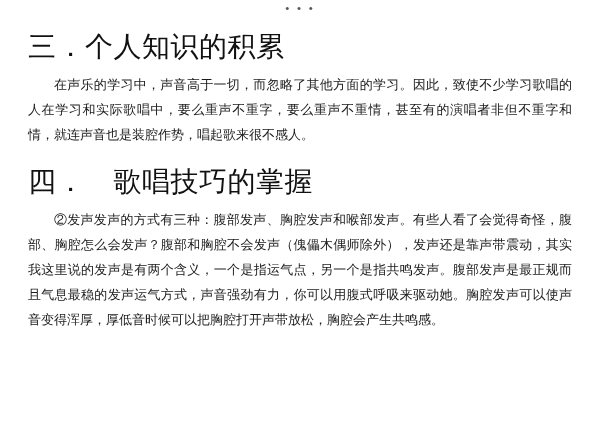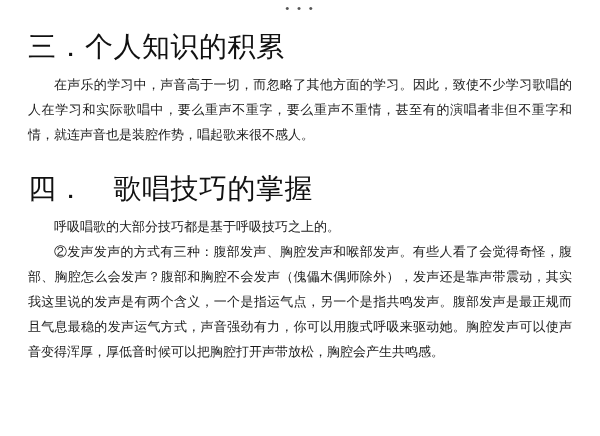--- a/index.html
+++ b/index.html
@@ -32,21 +32,21 @@
   }
   .heading {
     font-size: 28px;
     font-weight: normal;
     color: #111;
     margin: 10px 0 6px 0;
     letter-spacing: 0.5px;
     font-family: "Liberation Serif", "DejaVu Serif", serif;
   }
   .heading.second {
-    margin-top: 23px;
+    margin-top: 16px;
   }
   .para {
     font-size: 13px;
     line-height: 25px;
     text-align: justify;
     text-justify: inter-ideograph;
     margin: 0 0 2px 0;
     text-indent: 2em;
     color: #1a1a1a;
   }
@@ -60,18 +60,17 @@
 <div class="page">
 
   <div class="top-dots">• • •</div>
 
   <h2 class="heading">三．个人知识的积累</h2>
 
   <p class="para">在声乐的学习中，声音高于一切，而忽略了其他方面的学习。因此，致使不少学习歌唱的人在学习和实际歌唱中，要么重声不重字，要么重声不重情，甚至有的演唱者非但不重字和情，就连声音也是装腔作势，唱起歌来很不感人。</p>
 
   <h2 class="heading second">四．　歌唱技巧的掌握</h2>
 
-  <p class="para tight">呼吸唱歌的大部分技巧都是基于呼吸技巧之上的。</p>
 
 
   <p class="para tight">②发声发声的方式有三种：腹部发声、胸腔发声和喉部发声。有些人看了会觉得奇怪，腹部、胸腔怎么会发声？腹部和胸腔不会发声（傀儡木偶师除外），发声还是靠声带震动，其实我这里说的发声是有两个含义，一个是指运气点，另一个是指共鸣发声。腹部发声是最正规而且气息最稳的发声运气方式，声音强劲有力，你可以用腹式呼吸来驱动她。胸腔发声可以使声音变得浑厚，厚低音时候可以把胸腔打开声带放松，胸腔会产生共鸣感。</p>
 
 </div>
 
 </body></html>

